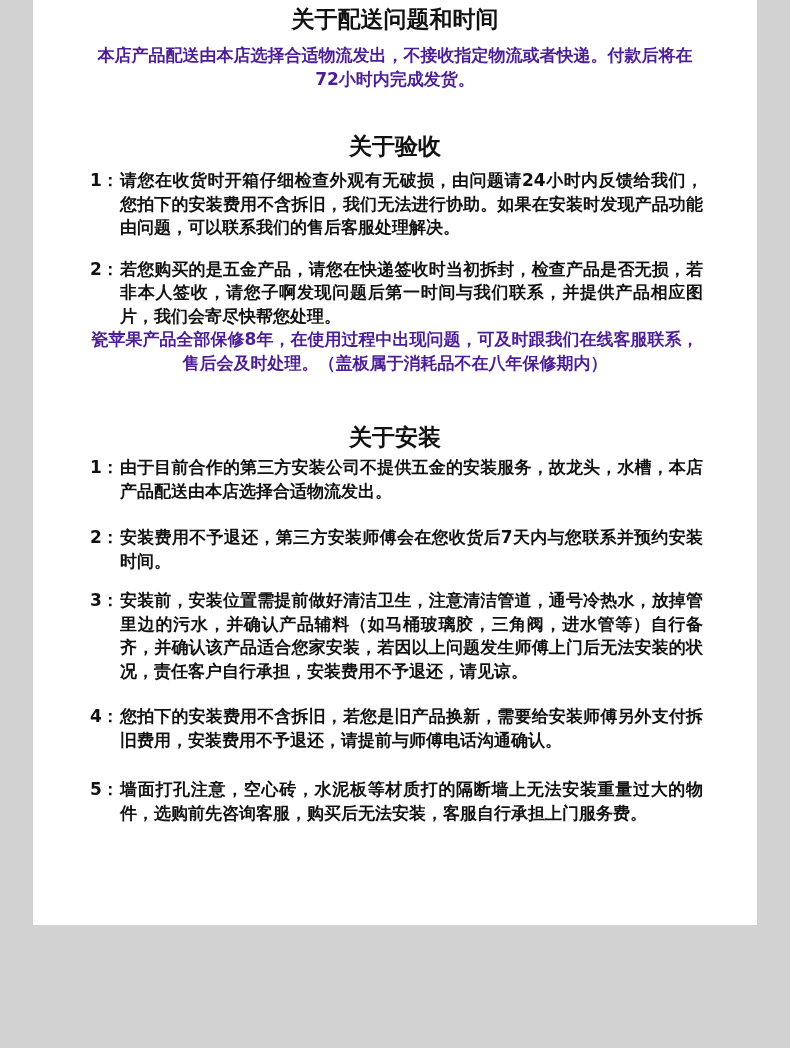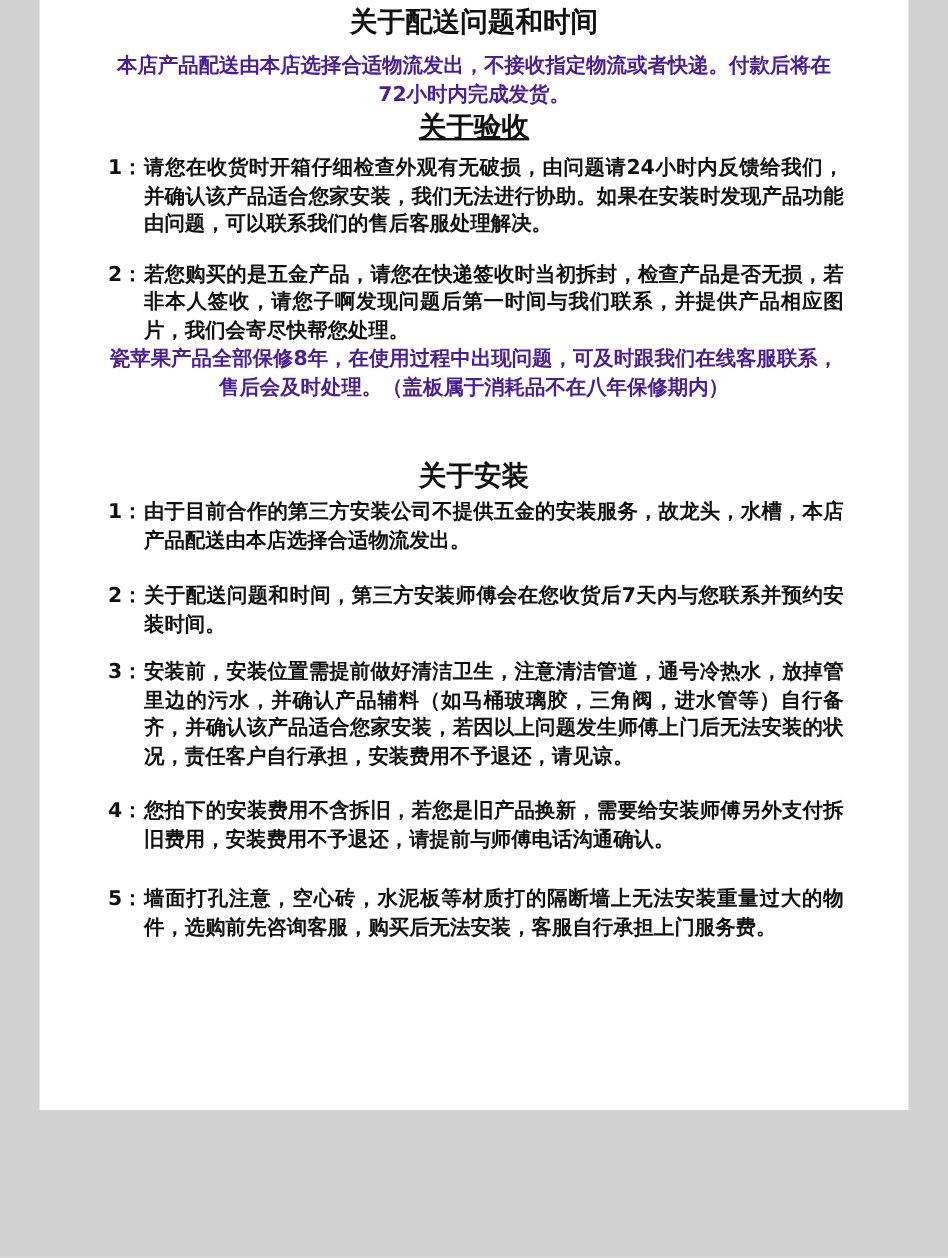--- a/index.html
+++ b/index.html
@@ -27,21 +27,21 @@
     overflow: hidden;
   }
   h2.sec-title {
     font-size: 23px;
     line-height: 30px;
     font-weight: 700;
     text-align: center;
     color: #111111;
   }
   .sec-shipping .sec-title   { margin-top: 4px;  margin-bottom: 10px; }
-  .sec-inspection .sec-title { margin-bottom: 8px; text-decoration: underline; }
+  .sec-inspection .sec-title { margin-top: 40px; margin-bottom: 8px; }
   .sec-aftersales .sec-title { margin-top: 36px; margin-bottom: 8px; }
   .sec-install .sec-title    { margin-top: 47px; margin-bottom: 4px; }
   p.sec-para {
     font-size: 17px;
     line-height: 23.5px;
     font-weight: 600;
     text-align: center;
     padding: 0 54px;
     color: #4c1d95;
   }
@@ -79,41 +79,41 @@
 
     <section class="sec-shipping">
       <h2 class="sec-title">关于配送问题和时间</h2>
       <p class="sec-para">本店产品配送由本店选择合适物流发出，不接收指定物流或者快递。付款后将在72小时内完成发货。</p>
     </section>
 
     <section class="sec-inspection">
       <h2 class="sec-title">关于验收</h2>
       <div class="list-item item-1">
         <span class="num">1：</span>
-        <span class="txt">请您在收货时开箱仔细检查外观有无破损，由问题请24小时内反馈给我们，并确认该产品适合您家安装，我们无法进行协助。如果在安装时发现产品功能由问题，可以联系我们的售后客服处理解决。</span>
+        <span class="txt">请您在收货时开箱仔细检查外观有无破损，由问题请24小时内反馈给我们，您拍下的安装费用不含拆旧，我们无法进行协助。如果在安装时发现产品功能由问题，可以联系我们的售后客服处理解决。</span>
       </div>
       <div class="list-item item-2">
         <span class="num">2：</span>
         <span class="txt">若您购买的是五金产品，请您在快递签收时当初拆封，检查产品是否无损，若非本人签收，请您子啊发现问题后第一时间与我们联系，并提供产品相应图片，我们会寄尽快帮您处理。</span>
       </div>
     </section>
 
     <section class="sec-aftersales">
       <p class="sec-para">瓷苹果产品全部保修8年，在使用过程中出现问题，可及时跟我们在线客服联系，售后会及时处理。（盖板属于消耗品不在八年保修期内）</p>
     </section>
 
     <section class="sec-install">
       <h2 class="sec-title">关于安装</h2>
       <div class="list-item item-1">
         <span class="num">1：</span>
         <span class="txt">由于目前合作的第三方安装公司不提供五金的安装服务，故龙头，水槽，本店产品配送由本店选择合适物流发出。</span>
       </div>
       <div class="list-item item-2">
         <span class="num">2：</span>
-        <span class="txt">关于配送问题和时间，第三方安装师傅会在您收货后7天内与您联系并预约安装时间。</span>
+        <span class="txt">安装费用不予退还，第三方安装师傅会在您收货后7天内与您联系并预约安装时间。</span>
       </div>
       <div class="list-item item-3">
         <span class="num">3：</span>
         <span class="txt">安装前，安装位置需提前做好清洁卫生，注意清洁管道，通号冷热水，放掉管里边的污水，并确认产品辅料（如马桶玻璃胶，三角阀，进水管等）自行备齐，并确认该产品适合您家安装，若因以上问题发生师傅上门后无法安装的状况，责任客户自行承担，安装费用不予退还，请见谅。</span>
       </div>
       <div class="list-item item-4">
         <span class="num">4：</span>
         <span class="txt">您拍下的安装费用不含拆旧，若您是旧产品换新，需要给安装师傅另外支付拆旧费用，安装费用不予退还，请提前与师傅电话沟通确认。</span>
       </div>
       <div class="list-item item-5">

